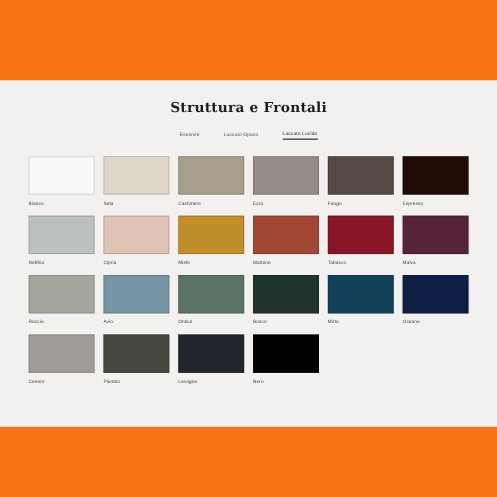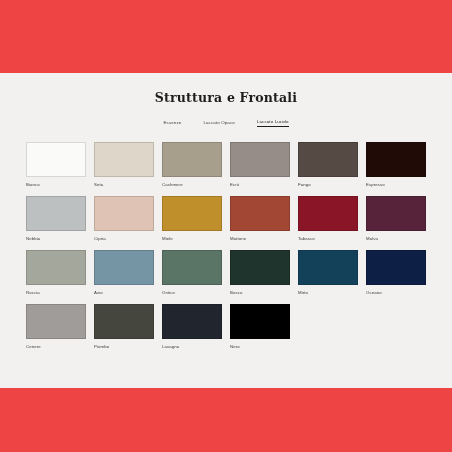--- a/index.html
+++ b/index.html
@@ -88,21 +88,21 @@
     line-height: 6px;
     color: #3a3936;
     letter-spacing: 0.1px;
     white-space: nowrap;
     overflow: hidden;
   }
 </style>
 </head>
 <body>
 
-<div id="page" style="background: #ef4444;">
+<div id="page" style="background: #f97316;">
 
   <div class="panel" style="background: rgb(242, 241, 239);">
     <div class="panel-inner">
 
       <h1 class="page-title">Struttura e Frontali</h1>
 
       <div class="tabs">
           <div class="tab">Essenze</div>
           <div class="tab">Laccato Opaco</div>
           <div class="tab active">Laccato Lucido</div>

